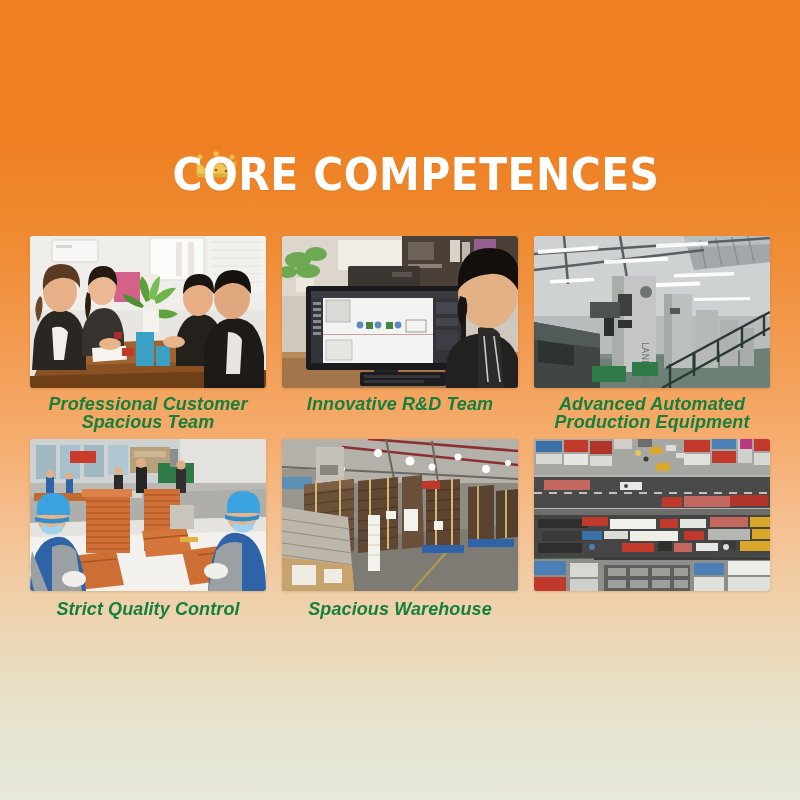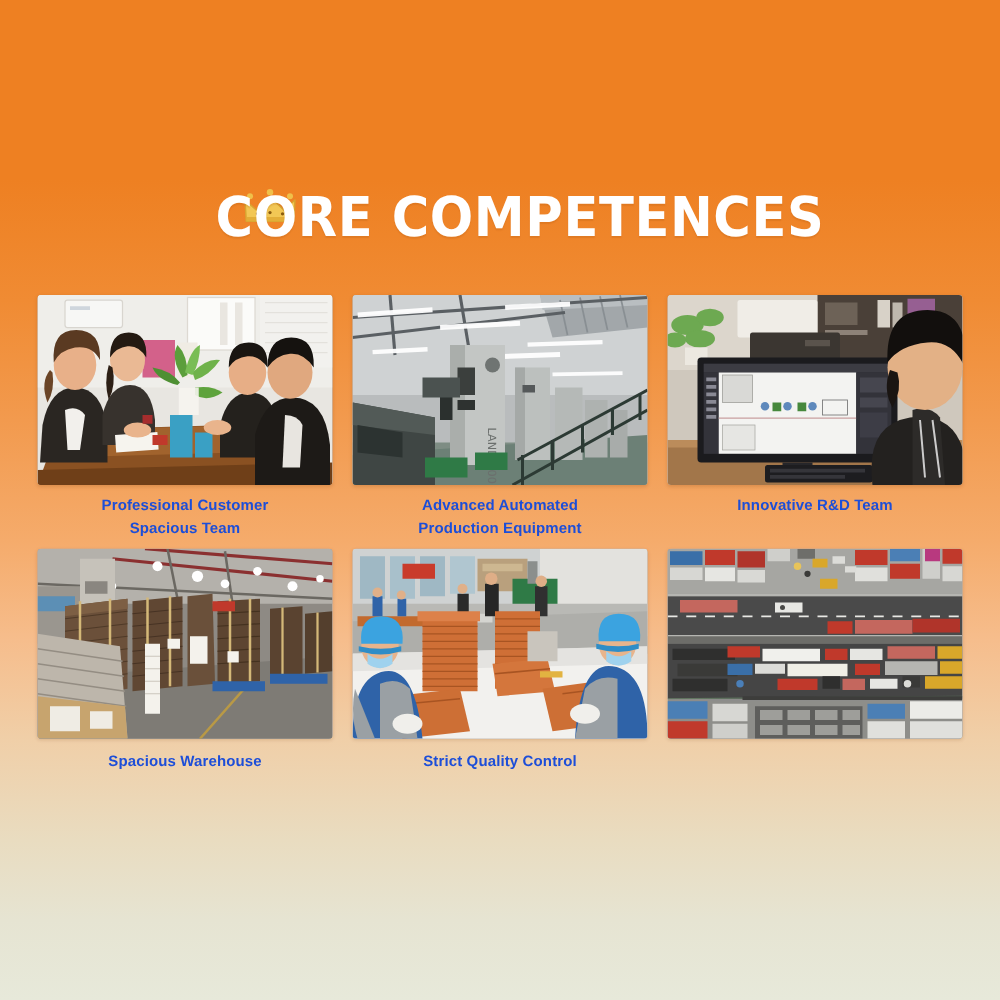--- a/index.html
+++ b/index.html
@@ -52,25 +52,26 @@
     border-radius: 3px;
     overflow: hidden;
     position: relative;
     box-shadow: 0 1px 3px rgba(110,50,5,0.18);
     background: #b9b9b9;
   }
   .photo svg { display: block; width: 236px; height: 152px; }
   .caption {
     margin-top: 7px;
     text-align: center;
-    font-size: 12px;
+    font-size: 18px;
     font-weight: 600;
-    color: #1d4ed8;
+    color: #15803d;
     line-height: 18px;
     letter-spacing: 0.1px;
+    font-style: italic;
   }
   .cell.row2 .caption { margin-top: 9px; }
 </style>
 </head>
 <body>
 
 <div class="banner">
 
   <div class="title-block">
     <svg class="crown" viewBox="0 0 44 30">
@@ -160,20 +161,103 @@
       </div>
       <div class="caption">
         <span>Professional Customer</span><br>
         <span>Spacious Team</span>
       </div>
     </div>
 
     <div class="cell">
       <div class="photo">
         <svg viewBox="0 0 236 152" preserveAspectRatio="none">
+          <rect width="236" height="152" fill="#cfc8bd"></rect>
+          <rect x="0" y="0" width="236" height="60" fill="#dcd6cc"></rect>
+          <rect x="120" y="0" width="116" height="52" fill="#4a4038"></rect>
+          <rect x="126" y="6" width="26" height="18" fill="#6d6257"></rect>
+          <rect x="126" y="28" width="34" height="4" fill="#8d8278"></rect>
+          <rect x="168" y="4" width="10" height="22" fill="#d8d2c8"></rect>
+          <rect x="180" y="6" width="8" height="20" fill="#bfb8ad"></rect>
+          <rect x="192" y="3" width="22" height="12" fill="#b06ab0" opacity="0.75"></rect>
+          <rect x="196" y="30" width="12" height="20" fill="#efece6"></rect>
+
+          <g fill="#61a544" opacity="0.9">
+            <ellipse cx="16" cy="24" rx="13" ry="8"></ellipse>
+            <ellipse cx="34" cy="18" rx="11" ry="7"></ellipse>
+            <ellipse cx="26" cy="35" rx="12" ry="7"></ellipse>
+            <ellipse cx="6" cy="36" rx="9" ry="6"></ellipse>
+          </g>
+          <rect x="14" y="42" width="18" height="14" fill="#ece8e0"></rect>
+
+          <rect x="56" y="4" width="64" height="30" rx="2" fill="#f0ede7"></rect>
+          <rect x="66" y="30" width="72" height="26" rx="2" fill="#3b3631"></rect>
+          <rect x="110" y="36" width="20" height="5" fill="#5a534c"></rect>
+
+          <rect x="0" y="116" width="236" height="36" fill="#a2764a"></rect>
+          <rect x="0" y="116" width="236" height="6" fill="#bb8c5b"></rect>
+
+          <rect x="24" y="50" width="160" height="84" rx="3" fill="#1b1b1e"></rect>
+          <rect x="29" y="55" width="150" height="72" fill="#2b2b30"></rect>
+
+          <rect x="29" y="55" width="150" height="7" fill="#3c3c43"></rect>
+          <rect x="29" y="62" width="12" height="65" fill="#33333a"></rect>
+          <g fill="#8a8a95">
+            <rect x="31" y="66" width="8" height="3"></rect>
+              <rect x="31" y="72" width="8" height="3"></rect>
+            <rect x="31" y="78" width="8" height="3"></rect>
+              <rect x="31" y="84" width="8" height="3"></rect>
+            <rect x="31" y="90" width="8" height="3"></rect>
+              <rect x="31" y="96" width="8" height="3"></rect>
+          </g>
+          <rect x="41" y="62" width="110" height="65" fill="#f3f3f1"></rect>
+          <rect x="44" y="64" width="24" height="22" fill="#d9d9d6" stroke="#9a9a96" stroke-width="0.6"></rect>
+          <rect x="44" y="104" width="26" height="20" fill="#e6e6e3" stroke="#a8a8a3" stroke-width="0.6"></rect>
+          <g fill="#46883c">
+            <rect x="84" y="86" width="7" height="7"></rect>
+            <rect x="104" y="86" width="7" height="7"></rect>
+          </g>
+          <g fill="#3a6fb0" opacity="0.8">
+            <circle cx="78" cy="89" r="3.4"></circle>
+              <circle cx="96" cy="89" r="3.4"></circle>
+            <circle cx="116" cy="89" r="3.4"></circle>
+          </g>
+          <rect x="124" y="84" width="20" height="12" fill="none" stroke="#777" stroke-width="0.7"></rect>
+          <rect x="41" y="98" width="110" height="1" fill="#c9a0a0"></rect>
+          <rect x="151" y="62" width="28" height="65" fill="#33333a"></rect>
+          <rect x="154" y="66" width="22" height="12" fill="#46464f"></rect>
+          <rect x="154" y="82" width="22" height="8" fill="#46464f"></rect>
+          <rect x="154" y="94" width="22" height="20" fill="#3d3d46"></rect>
+          <rect x="92" y="134" width="24" height="6" fill="#26262a"></rect>
+
+          <rect x="78" y="136" width="86" height="14" rx="2" fill="#1d1d20"></rect>
+          <g fill="#35353a">
+            <rect x="82" y="139" width="76" height="3"></rect>
+            <rect x="82" y="144" width="60" height="3"></rect>
+          </g>
+
+          <path d="M164 152 q-6 -48 30 -54 q46 -6 46 54 z" fill="#23211f"></path>
+          <path d="M196 92 q14 -4 22 6 l4 54 l-26 0 z" fill="#2d2b29"></path>
+          <g stroke="#e8e8e8" stroke-width="1.6" opacity="0.85">
+            <line x1="202" y1="100" x2="206" y2="146"></line>
+            <line x1="212" y1="100" x2="218" y2="146"></line>
+          </g>
+          <ellipse cx="206" cy="58" rx="30" ry="34" fill="#e3b186"></ellipse>
+          <path d="M176 54 q-2 -42 32 -42 q34 0 30 46 q-10 -22 -30 -20 q-22 2 -32 16 z" fill="#120f0d"></path>
+          <path d="M178 60 q-6 16 2 30 q8 -14 4 -28 z" fill="#1a1512"></path>
+        </svg>
+      </div>
+      <div class="caption">
+        <span>Innovative R&amp;D Team</span>
+      </div>
+    </div>
+
+    <div class="cell">
+      <div class="photo">
+        <svg viewBox="0 0 236 152" preserveAspectRatio="none">
           <rect width="236" height="152" fill="#b9bcbd"></rect>
           <rect x="0" y="0" width="236" height="80" fill="#cfd2d3"></rect>
 
           <g opacity="0.85">
             <path d="M150 0 L236 0 L236 26 L160 34 Z" fill="#9aa0a3"></path>
             <path d="M150 0 L236 0 L236 8 L152 12 Z" fill="#b6bbbe"></path>
             <g stroke="#7d8488" stroke-width="1.4">
               <line x1="166" y1="4" x2="172" y2="32"></line>
               <line x1="182" y1="2" x2="188" y2="30"></line>
               <line x1="198" y1="1" x2="204" y2="28"></line>
@@ -232,233 +316,20 @@
           <rect x="58" y="130" width="34" height="16" fill="#2f7a46"></rect>
           <rect x="98" y="126" width="26" height="14" fill="#2f7a46"></rect>
         </svg>
       </div>
       <div class="caption">
         <span>Advanced Automated</span><br>
         <span>Production Equipment</span>
       </div>
     </div>
 
-    <div class="cell">
-      <div class="photo">
-        <svg viewBox="0 0 236 152" preserveAspectRatio="none">
-          <rect width="236" height="152" fill="#cfc8bd"></rect>
-          <rect x="0" y="0" width="236" height="60" fill="#dcd6cc"></rect>
-          <rect x="120" y="0" width="116" height="52" fill="#4a4038"></rect>
-          <rect x="126" y="6" width="26" height="18" fill="#6d6257"></rect>
-          <rect x="126" y="28" width="34" height="4" fill="#8d8278"></rect>
-          <rect x="168" y="4" width="10" height="22" fill="#d8d2c8"></rect>
-          <rect x="180" y="6" width="8" height="20" fill="#bfb8ad"></rect>
-          <rect x="192" y="3" width="22" height="12" fill="#b06ab0" opacity="0.75"></rect>
-          <rect x="196" y="30" width="12" height="20" fill="#efece6"></rect>
-
-          <g fill="#61a544" opacity="0.9">
-            <ellipse cx="16" cy="24" rx="13" ry="8"></ellipse>
-            <ellipse cx="34" cy="18" rx="11" ry="7"></ellipse>
-            <ellipse cx="26" cy="35" rx="12" ry="7"></ellipse>
-            <ellipse cx="6" cy="36" rx="9" ry="6"></ellipse>
-          </g>
-          <rect x="14" y="42" width="18" height="14" fill="#ece8e0"></rect>
-
-          <rect x="56" y="4" width="64" height="30" rx="2" fill="#f0ede7"></rect>
-          <rect x="66" y="30" width="72" height="26" rx="2" fill="#3b3631"></rect>
-          <rect x="110" y="36" width="20" height="5" fill="#5a534c"></rect>
-
-          <rect x="0" y="116" width="236" height="36" fill="#a2764a"></rect>
-          <rect x="0" y="116" width="236" height="6" fill="#bb8c5b"></rect>
-
-          <rect x="24" y="50" width="160" height="84" rx="3" fill="#1b1b1e"></rect>
-          <rect x="29" y="55" width="150" height="72" fill="#2b2b30"></rect>
-
-          <rect x="29" y="55" width="150" height="7" fill="#3c3c43"></rect>
-          <rect x="29" y="62" width="12" height="65" fill="#33333a"></rect>
-          <g fill="#8a8a95">
-            <rect x="31" y="66" width="8" height="3"></rect>
-              <rect x="31" y="72" width="8" height="3"></rect>
-            <rect x="31" y="78" width="8" height="3"></rect>
-              <rect x="31" y="84" width="8" height="3"></rect>
-            <rect x="31" y="90" width="8" height="3"></rect>
-              <rect x="31" y="96" width="8" height="3"></rect>
-          </g>
-          <rect x="41" y="62" width="110" height="65" fill="#f3f3f1"></rect>
-          <rect x="44" y="64" width="24" height="22" fill="#d9d9d6" stroke="#9a9a96" stroke-width="0.6"></rect>
-          <rect x="44" y="104" width="26" height="20" fill="#e6e6e3" stroke="#a8a8a3" stroke-width="0.6"></rect>
-          <g fill="#46883c">
-            <rect x="84" y="86" width="7" height="7"></rect>
-            <rect x="104" y="86" width="7" height="7"></rect>
-          </g>
-          <g fill="#3a6fb0" opacity="0.8">
-            <circle cx="78" cy="89" r="3.4"></circle>
-              <circle cx="96" cy="89" r="3.4"></circle>
-            <circle cx="116" cy="89" r="3.4"></circle>
-          </g>
-          <rect x="124" y="84" width="20" height="12" fill="none" stroke="#777" stroke-width="0.7"></rect>
-          <rect x="41" y="98" width="110" height="1" fill="#c9a0a0"></rect>
-          <rect x="151" y="62" width="28" height="65" fill="#33333a"></rect>
-          <rect x="154" y="66" width="22" height="12" fill="#46464f"></rect>
-          <rect x="154" y="82" width="22" height="8" fill="#46464f"></rect>
-          <rect x="154" y="94" width="22" height="20" fill="#3d3d46"></rect>
-          <rect x="92" y="134" width="24" height="6" fill="#26262a"></rect>
-
-          <rect x="78" y="136" width="86" height="14" rx="2" fill="#1d1d20"></rect>
-          <g fill="#35353a">
-            <rect x="82" y="139" width="76" height="3"></rect>
-            <rect x="82" y="144" width="60" height="3"></rect>
-          </g>
-
-          <path d="M164 152 q-6 -48 30 -54 q46 -6 46 54 z" fill="#23211f"></path>
-          <path d="M196 92 q14 -4 22 6 l4 54 l-26 0 z" fill="#2d2b29"></path>
-          <g stroke="#e8e8e8" stroke-width="1.6" opacity="0.85">
-            <line x1="202" y1="100" x2="206" y2="146"></line>
-            <line x1="212" y1="100" x2="218" y2="146"></line>
-          </g>
-          <ellipse cx="206" cy="58" rx="30" ry="34" fill="#e3b186"></ellipse>
-          <path d="M176 54 q-2 -42 32 -42 q34 0 30 46 q-10 -22 -30 -20 q-22 2 -32 16 z" fill="#120f0d"></path>
-          <path d="M178 60 q-6 16 2 30 q8 -14 4 -28 z" fill="#1a1512"></path>
-        </svg>
-      </div>
-      <div class="caption">
-        <span>Innovative R&amp;D Team</span>
-      </div>
-    </div>
-
-    <div class="cell row2">
-      <div class="photo">
-        <svg viewBox="0 0 236 152" preserveAspectRatio="none">
-          <rect width="236" height="152" fill="#8e8a84"></rect>
-          <rect x="0" y="0" width="236" height="44" fill="#b4b1ab"></rect>
-
-          <g stroke="#8b3030" stroke-width="2.6" fill="none">
-            <path d="M60 8 L236 26"></path>
-            <path d="M86 0 L236 12"></path>
-          </g>
-          <g stroke="#6b6862" stroke-width="2" fill="none">
-            <path d="M0 28 L236 40"></path>
-            <path d="M104 0 L112 40"></path>
-            <path d="M150 2 L156 44"></path>
-          </g>
-
-          <g fill="#ffffff">
-            <circle cx="96" cy="14" r="4"></circle>
-              <circle cx="128" cy="22" r="4.5"></circle>
-            <circle cx="150" cy="28" r="3.5"></circle>
-              <circle cx="176" cy="18" r="3.5"></circle>
-            <circle cx="204" cy="30" r="4"></circle>
-              <circle cx="226" cy="24" r="3"></circle>
-            <circle cx="60" cy="30" r="3"></circle>
-          </g>
-
-          <rect x="0" y="30" width="60" height="46" fill="#9a968f"></rect>
-          <rect x="34" y="8" width="28" height="42" fill="#c6c2ba"></rect>
-          <rect x="38" y="26" width="18" height="10" fill="#8a8680"></rect>
-          <rect x="0" y="38" width="30" height="12" fill="#5c8fb5"></rect>
-
-          <rect x="0" y="96" width="236" height="56" fill="#8a8780"></rect>
-          <path d="M0 104 L236 86 L236 152 L0 152 Z" fill="#7e7b75"></path>
-          <g stroke="#c9a23a" stroke-width="2" opacity="0.8">
-            <path d="M130 152 L176 100"></path>
-          </g>
-
-          <g>
-            <path d="M22 46 L72 40 L72 112 L22 120 Z" fill="#6b503a"></path>
-            <g stroke="#4f3a28" stroke-width="1">
-              <line x1="22" y1="56" x2="72" y2="50"></line>
-                <line x1="22" y1="66" x2="72" y2="60"></line>
-              <line x1="22" y1="76" x2="72" y2="70"></line>
-                <line x1="22" y1="86" x2="72" y2="80"></line>
-              <line x1="22" y1="96" x2="72" y2="90"></line>
-                <line x1="22" y1="106" x2="72" y2="100"></line>
-            </g>
-            <path d="M22 46 L72 40 L72 48 L22 54 Z" fill="#7d5f44"></path>
-            <g stroke="#d4b878" stroke-width="2">
-              <line x1="34" y1="42" x2="34" y2="118"></line>
-                <line x1="58" y1="40" x2="58" y2="114"></line>
-            </g>
-          </g>
-          <g>
-            <path d="M76 42 L116 38 L116 110 L76 114 Z" fill="#604733"></path>
-            <g stroke="#473324" stroke-width="1">
-              <line x1="76" y1="52" x2="116" y2="48"></line>
-                <line x1="76" y1="62" x2="116" y2="58"></line>
-              <line x1="76" y1="72" x2="116" y2="68"></line>
-                <line x1="76" y1="82" x2="116" y2="78"></line>
-              <line x1="76" y1="92" x2="116" y2="88"></line>
-                <line x1="76" y1="102" x2="116" y2="98"></line>
-            </g>
-            <g stroke="#d4b878" stroke-width="2">
-              <line x1="88" y1="39" x2="88" y2="112"></line>
-                <line x1="106" y1="38" x2="106" y2="110"></line>
-            </g>
-          </g>
-          <g>
-            <path d="M120 38 L140 36 L142 108 L120 110 Z" fill="#6a503a"></path>
-            <path d="M144 42 L178 40 L178 106 L144 108 Z" fill="#5d4531"></path>
-            <g stroke="#44311f" stroke-width="1">
-              <line x1="144" y1="52" x2="178" y2="50"></line>
-                <line x1="144" y1="62" x2="178" y2="60"></line>
-              <line x1="144" y1="72" x2="178" y2="70"></line>
-                <line x1="144" y1="82" x2="178" y2="80"></line>
-              <line x1="144" y1="92" x2="178" y2="90"></line>
-            </g>
-            <g stroke="#d4b878" stroke-width="2">
-              <line x1="154" y1="40" x2="154" y2="107"></line>
-                <line x1="170" y1="40" x2="170" y2="106"></line>
-            </g>
-            <rect x="140" y="42" width="18" height="8" fill="#c0392b"></rect>
-          </g>
-          <g>
-            <path d="M186 48 L212 46 L212 100 L186 102 Z" fill="#5a4330"></path>
-            <path d="M214 52 L236 50 L236 98 L214 100 Z" fill="#543f2d"></path>
-            <g stroke="#d4b878" stroke-width="1.8">
-              <line x1="196" y1="47" x2="196" y2="101"></line>
-                <line x1="224" y1="51" x2="224" y2="99"></line>
-            </g>
-          </g>
-
-          <g>
-            <path d="M0 68 L66 78 L72 152 L0 152 Z" fill="#bdb6ab"></path>
-            <g stroke="#948d83" stroke-width="1.2">
-              <line x1="0" y1="80" x2="68" y2="90"></line>
-                <line x1="0" y1="92" x2="69" y2="102"></line>
-              <line x1="0" y1="104" x2="70" y2="114"></line>
-                <line x1="0" y1="116" x2="71" y2="126"></line>
-            </g>
-            <path d="M0 118 L70 126 L72 152 L0 152 Z" fill="#c7a46e"></path>
-            <rect x="10" y="126" width="24" height="20" fill="#efece4"></rect>
-            <rect x="42" y="130" width="18" height="14" fill="#efece4"></rect>
-          </g>
-
-          <g fill="#f4f2ec">
-            <rect x="86" y="76" width="12" height="56"></rect>
-            <rect x="104" y="72" width="10" height="8"></rect>
-            <rect x="122" y="70" width="14" height="22"></rect>
-            <rect x="152" y="82" width="9" height="9"></rect>
-          </g>
-          <g stroke="#cbc6bc" stroke-width="0.8">
-            <line x1="86" y1="86" x2="98" y2="86"></line>
-              <line x1="86" y1="96" x2="98" y2="96"></line>
-            <line x1="86" y1="106" x2="98" y2="106"></line>
-              <line x1="86" y1="116" x2="98" y2="116"></line>
-          </g>
-
-          <g fill="#2f63a8">
-            <rect x="140" y="106" width="42" height="8"></rect>
-            <rect x="186" y="100" width="46" height="8"></rect>
-          </g>
-        </svg>
-      </div>
-      <div class="caption">
-        <span>Spacious Warehouse</span>
-      </div>
-    </div>
-
     <div class="cell row2">
       <div class="photo">
         <svg viewBox="0 0 236 152" preserveAspectRatio="none">
           <rect width="236" height="152" fill="#d9d9d6"></rect>
           <rect x="0" y="0" width="236" height="56" fill="#cfd2d2"></rect>
           <rect x="150" y="0" width="86" height="70" fill="#e3e2de"></rect>
 
           <g>
             <rect x="6" y="6" width="20" height="34" fill="#9fb8c4"></rect>
             <rect x="30" y="6" width="20" height="34" fill="#a8c0cb"></rect>
@@ -550,20 +421,150 @@
             <ellipse cx="212" cy="76" rx="15" ry="17" fill="#e8b48c"></ellipse>
             <path d="M197 74 q-2 -22 16 -22 q19 0 17 22 z" fill="#3ba3e0"></path>
             <path d="M195 76 q18 4 34 0 l0 4 q-16 5 -34 0 z" fill="#2f8dc7"></path>
             <path d="M203 82 q10 8 20 0 l0 8 q-10 7 -20 0 z" fill="#9fd2ee"></path>
             <ellipse cx="186" cy="132" rx="12" ry="8" fill="#f0efeb"></ellipse>
           </g>
         </svg>
       </div>
       <div class="caption">
         <span>Strict Quality Control</span>
+      </div>
+    </div>
+
+    <div class="cell row2">
+      <div class="photo">
+        <svg viewBox="0 0 236 152" preserveAspectRatio="none">
+          <rect width="236" height="152" fill="#8e8a84"></rect>
+          <rect x="0" y="0" width="236" height="44" fill="#b4b1ab"></rect>
+
+          <g stroke="#8b3030" stroke-width="2.6" fill="none">
+            <path d="M60 8 L236 26"></path>
+            <path d="M86 0 L236 12"></path>
+          </g>
+          <g stroke="#6b6862" stroke-width="2" fill="none">
+            <path d="M0 28 L236 40"></path>
+            <path d="M104 0 L112 40"></path>
+            <path d="M150 2 L156 44"></path>
+          </g>
+
+          <g fill="#ffffff">
+            <circle cx="96" cy="14" r="4"></circle>
+              <circle cx="128" cy="22" r="4.5"></circle>
+            <circle cx="150" cy="28" r="3.5"></circle>
+              <circle cx="176" cy="18" r="3.5"></circle>
+            <circle cx="204" cy="30" r="4"></circle>
+              <circle cx="226" cy="24" r="3"></circle>
+            <circle cx="60" cy="30" r="3"></circle>
+          </g>
+
+          <rect x="0" y="30" width="60" height="46" fill="#9a968f"></rect>
+          <rect x="34" y="8" width="28" height="42" fill="#c6c2ba"></rect>
+          <rect x="38" y="26" width="18" height="10" fill="#8a8680"></rect>
+          <rect x="0" y="38" width="30" height="12" fill="#5c8fb5"></rect>
+
+          <rect x="0" y="96" width="236" height="56" fill="#8a8780"></rect>
+          <path d="M0 104 L236 86 L236 152 L0 152 Z" fill="#7e7b75"></path>
+          <g stroke="#c9a23a" stroke-width="2" opacity="0.8">
+            <path d="M130 152 L176 100"></path>
+          </g>
+
+          <g>
+            <path d="M22 46 L72 40 L72 112 L22 120 Z" fill="#6b503a"></path>
+            <g stroke="#4f3a28" stroke-width="1">
+              <line x1="22" y1="56" x2="72" y2="50"></line>
+                <line x1="22" y1="66" x2="72" y2="60"></line>
+              <line x1="22" y1="76" x2="72" y2="70"></line>
+                <line x1="22" y1="86" x2="72" y2="80"></line>
+              <line x1="22" y1="96" x2="72" y2="90"></line>
+                <line x1="22" y1="106" x2="72" y2="100"></line>
+            </g>
+            <path d="M22 46 L72 40 L72 48 L22 54 Z" fill="#7d5f44"></path>
+            <g stroke="#d4b878" stroke-width="2">
+              <line x1="34" y1="42" x2="34" y2="118"></line>
+                <line x1="58" y1="40" x2="58" y2="114"></line>
+            </g>
+          </g>
+          <g>
+            <path d="M76 42 L116 38 L116 110 L76 114 Z" fill="#604733"></path>
+            <g stroke="#473324" stroke-width="1">
+              <line x1="76" y1="52" x2="116" y2="48"></line>
+                <line x1="76" y1="62" x2="116" y2="58"></line>
+              <line x1="76" y1="72" x2="116" y2="68"></line>
+                <line x1="76" y1="82" x2="116" y2="78"></line>
+              <line x1="76" y1="92" x2="116" y2="88"></line>
+                <line x1="76" y1="102" x2="116" y2="98"></line>
+            </g>
+            <g stroke="#d4b878" stroke-width="2">
+              <line x1="88" y1="39" x2="88" y2="112"></line>
+                <line x1="106" y1="38" x2="106" y2="110"></line>
+            </g>
+          </g>
+          <g>
+            <path d="M120 38 L140 36 L142 108 L120 110 Z" fill="#6a503a"></path>
+            <path d="M144 42 L178 40 L178 106 L144 108 Z" fill="#5d4531"></path>
+            <g stroke="#44311f" stroke-width="1">
+              <line x1="144" y1="52" x2="178" y2="50"></line>
+                <line x1="144" y1="62" x2="178" y2="60"></line>
+              <line x1="144" y1="72" x2="178" y2="70"></line>
+                <line x1="144" y1="82" x2="178" y2="80"></line>
+              <line x1="144" y1="92" x2="178" y2="90"></line>
+            </g>
+            <g stroke="#d4b878" stroke-width="2">
+              <line x1="154" y1="40" x2="154" y2="107"></line>
+                <line x1="170" y1="40" x2="170" y2="106"></line>
+            </g>
+            <rect x="140" y="42" width="18" height="8" fill="#c0392b"></rect>
+          </g>
+          <g>
+            <path d="M186 48 L212 46 L212 100 L186 102 Z" fill="#5a4330"></path>
+            <path d="M214 52 L236 50 L236 98 L214 100 Z" fill="#543f2d"></path>
+            <g stroke="#d4b878" stroke-width="1.8">
+              <line x1="196" y1="47" x2="196" y2="101"></line>
+                <line x1="224" y1="51" x2="224" y2="99"></line>
+            </g>
+          </g>
+
+          <g>
+            <path d="M0 68 L66 78 L72 152 L0 152 Z" fill="#bdb6ab"></path>
+            <g stroke="#948d83" stroke-width="1.2">
+              <line x1="0" y1="80" x2="68" y2="90"></line>
+                <line x1="0" y1="92" x2="69" y2="102"></line>
+              <line x1="0" y1="104" x2="70" y2="114"></line>
+                <line x1="0" y1="116" x2="71" y2="126"></line>
+            </g>
+            <path d="M0 118 L70 126 L72 152 L0 152 Z" fill="#c7a46e"></path>
+            <rect x="10" y="126" width="24" height="20" fill="#efece4"></rect>
+            <rect x="42" y="130" width="18" height="14" fill="#efece4"></rect>
+          </g>
+
+          <g fill="#f4f2ec">
+            <rect x="86" y="76" width="12" height="56"></rect>
+            <rect x="104" y="72" width="10" height="8"></rect>
+            <rect x="122" y="70" width="14" height="22"></rect>
+            <rect x="152" y="82" width="9" height="9"></rect>
+          </g>
+          <g stroke="#cbc6bc" stroke-width="0.8">
+            <line x1="86" y1="86" x2="98" y2="86"></line>
+              <line x1="86" y1="96" x2="98" y2="96"></line>
+            <line x1="86" y1="106" x2="98" y2="106"></line>
+              <line x1="86" y1="116" x2="98" y2="116"></line>
+          </g>
+
+          <g fill="#2f63a8">
+            <rect x="140" y="106" width="42" height="8"></rect>
+            <rect x="186" y="100" width="46" height="8"></rect>
+          </g>
+        </svg>
+      </div>
+      <div class="caption">
+        <span>Spacious Warehouse</span>
       </div>
     </div>
 
     <div class="cell row2">
       <div class="photo">
         <svg viewBox="0 0 236 152" preserveAspectRatio="none">
           <rect width="236" height="152" fill="#8d8d8b"></rect>
 
           <rect x="0" y="0" width="236" height="36" fill="#a6a6a2"></rect>
           <g>

